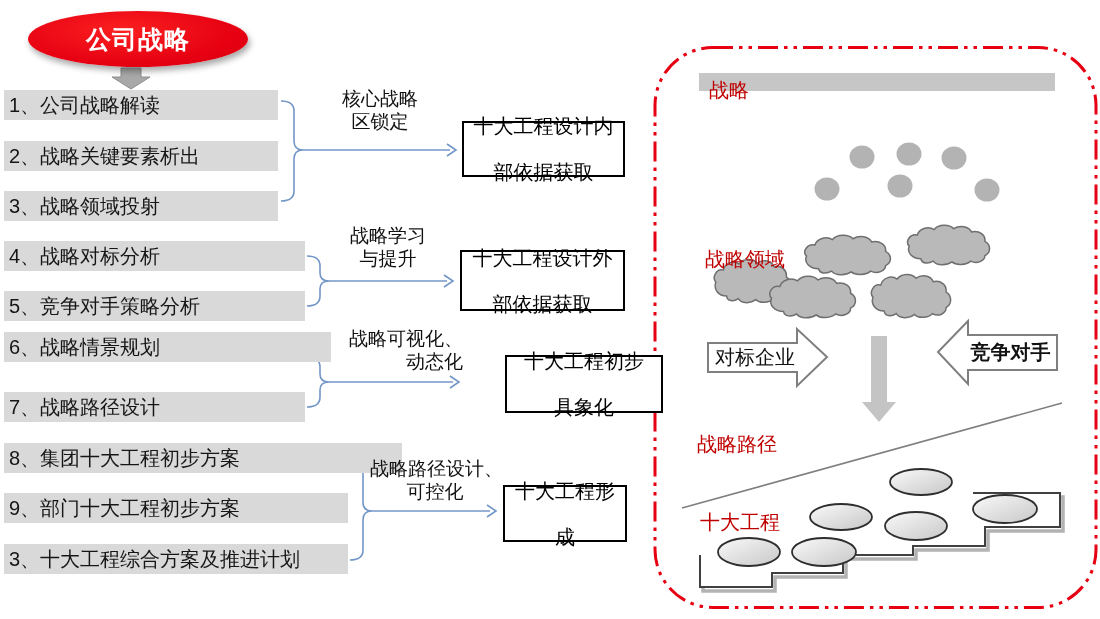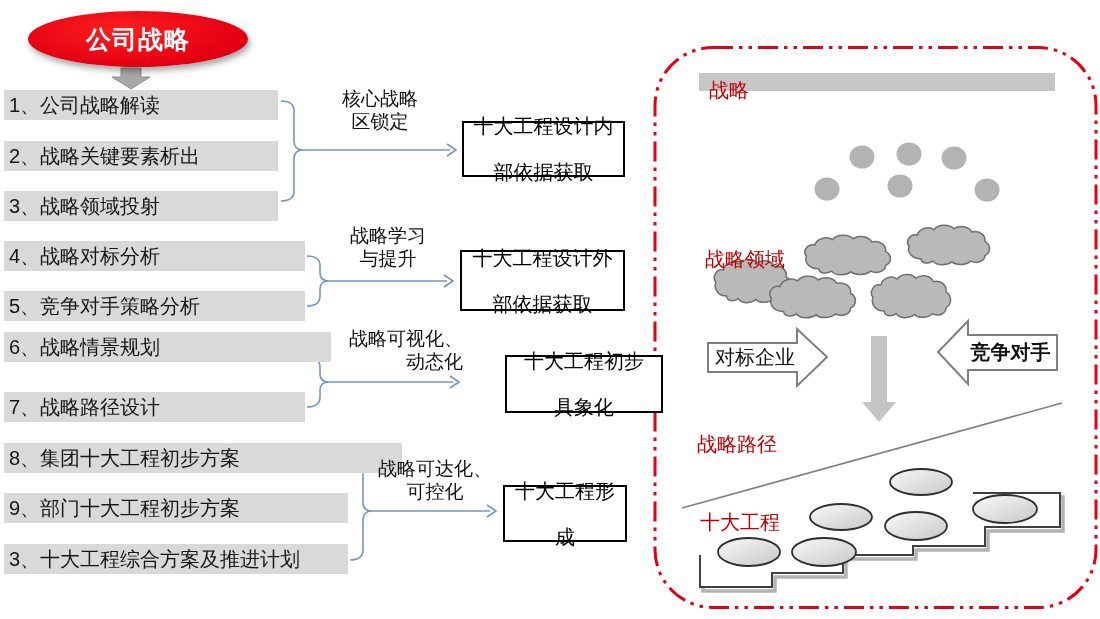--- a/index.html
+++ b/index.html
@@ -138,21 +138,21 @@
   </div>
   <div class="abs albl" style="left:326px;top:224px;width:124px;">
     <span style="display:block">战略学习</span>
     <span style="display:block">与提升</span>
   </div>
   <div class="abs albl" style="left:333px;top:327px;width:130px;text-align:right;">
     <span style="display:block">战略可视化、</span>
     <span style="display:block">动态化</span>
   </div>
   <div class="abs albl" style="left:370px;top:457px;width:130px;">
-    <span style="display:block">战略可达化、</span>
+    <span style="display:block">战略路径设计、</span>
     <span style="display:block">可控化</span>
   </div>
 
   <div class="abs tbox" style="left:462px;top:121px;width:163px;height:56px;">
     <span>十大工程设计内</span>
     <span>部依据获取</span>
   </div>
   <div class="abs tbox" style="left:460px;top:250px;width:165px;height:61px;">
     <span>十大工程设计外</span>
     <span>部依据获取</span>

